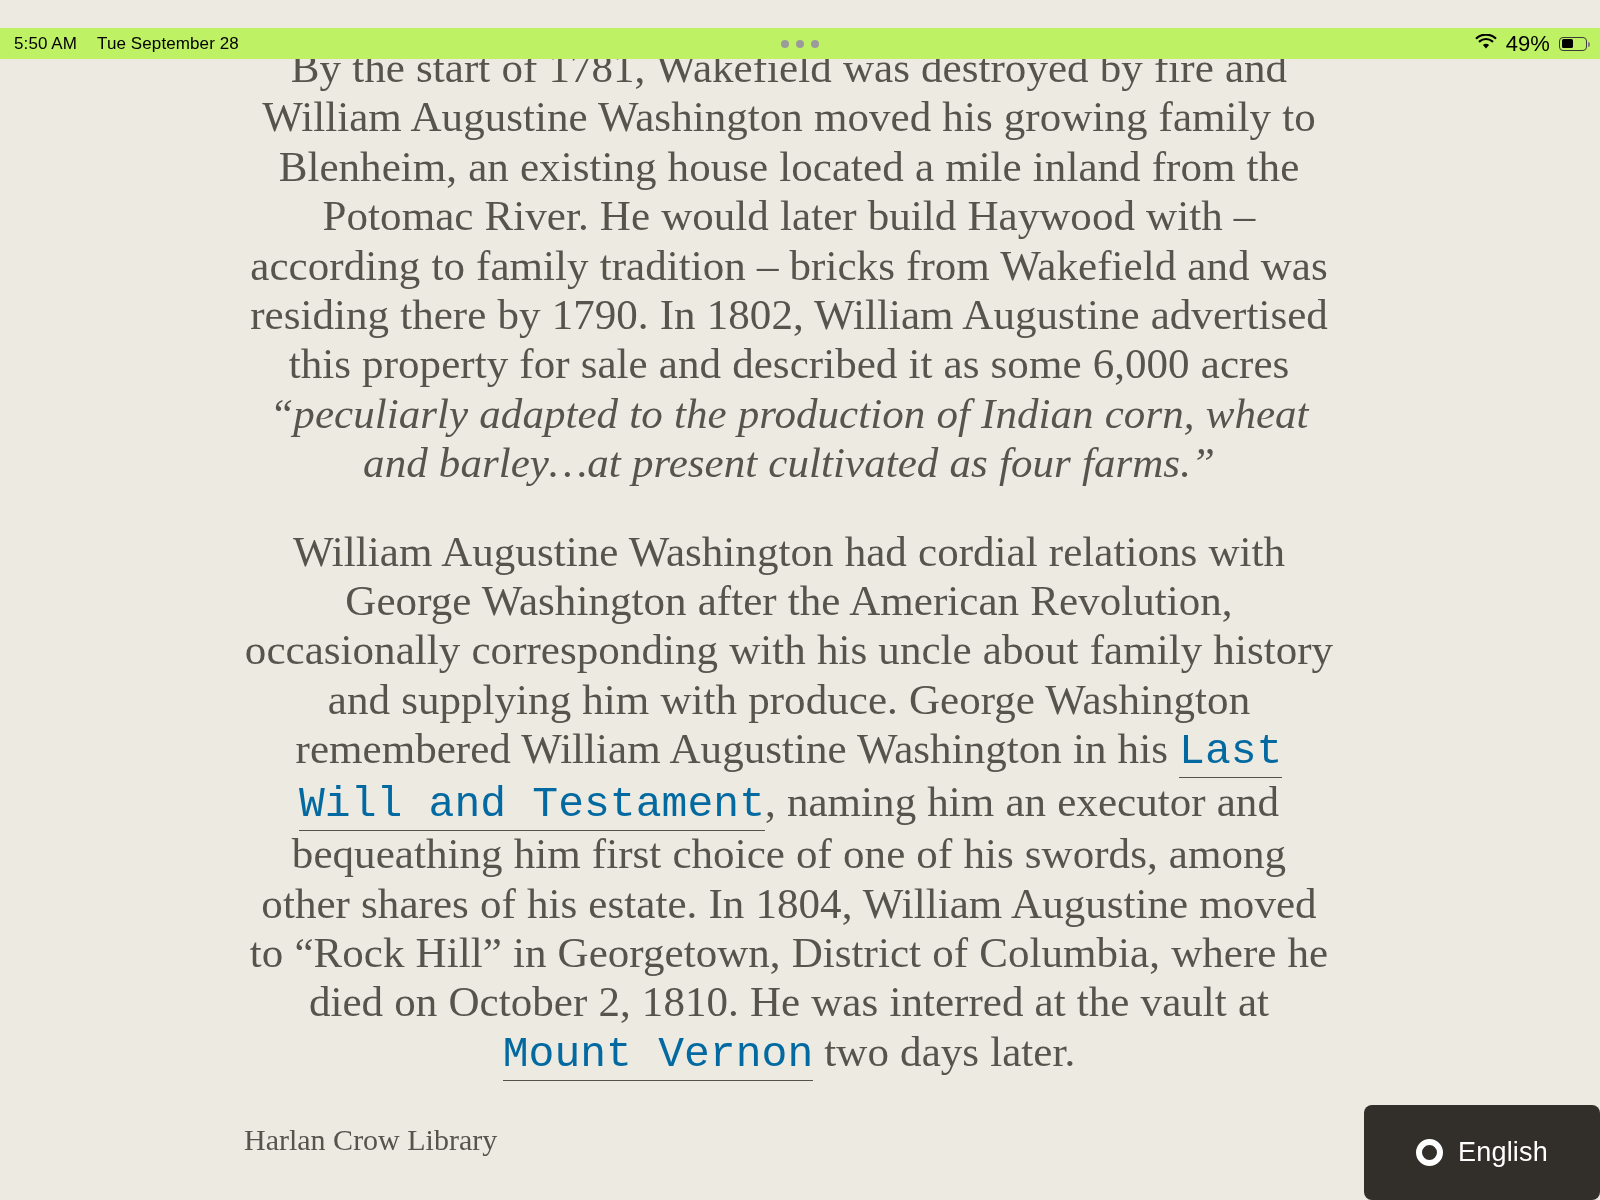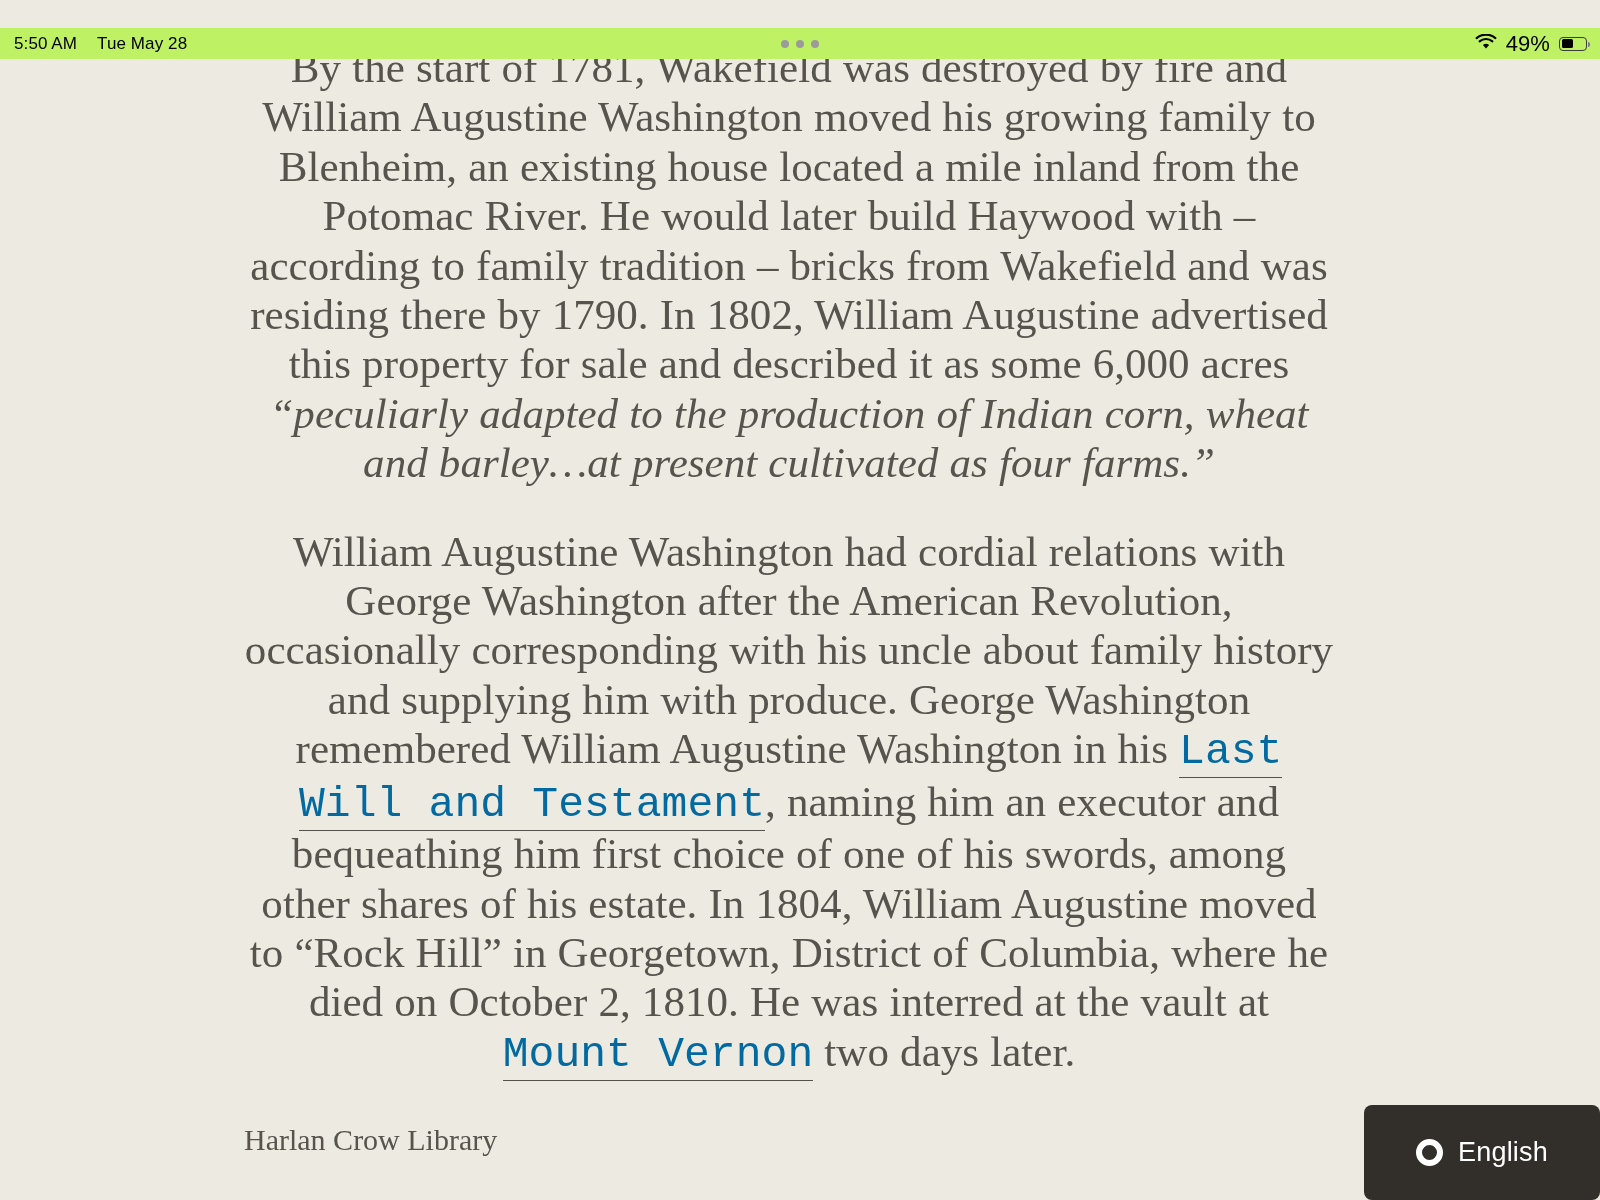--- a/index.html
+++ b/index.html
@@ -173,21 +173,21 @@
     color: #ffffff;
     letter-spacing: 0.2px;
   }
 </style>
 </head>
 <body>
 
 <div class="status-bar">
   <div class="status-left">
     <span>5:50 AM</span>
-    <span>Tue May 28</span>
+    <span>Tue September 28</span>
   </div>
 
   <div class="status-center">
     <span class="dot"></span>
     <span class="dot"></span>
     <span class="dot"></span>
   </div>
 
   <div class="status-right">
     <span class="wifi-icon">

